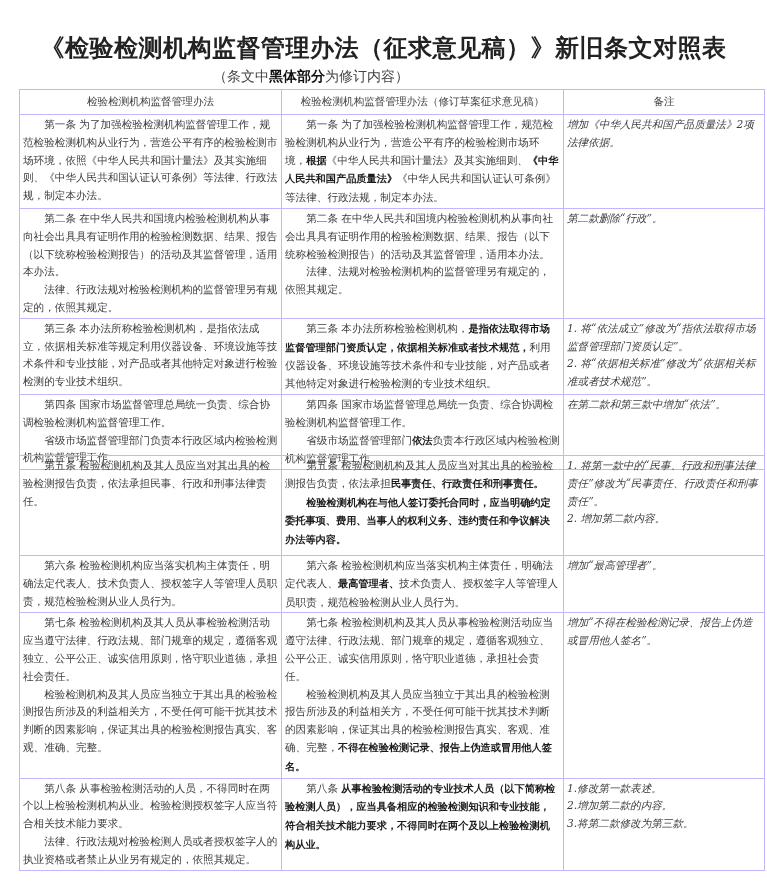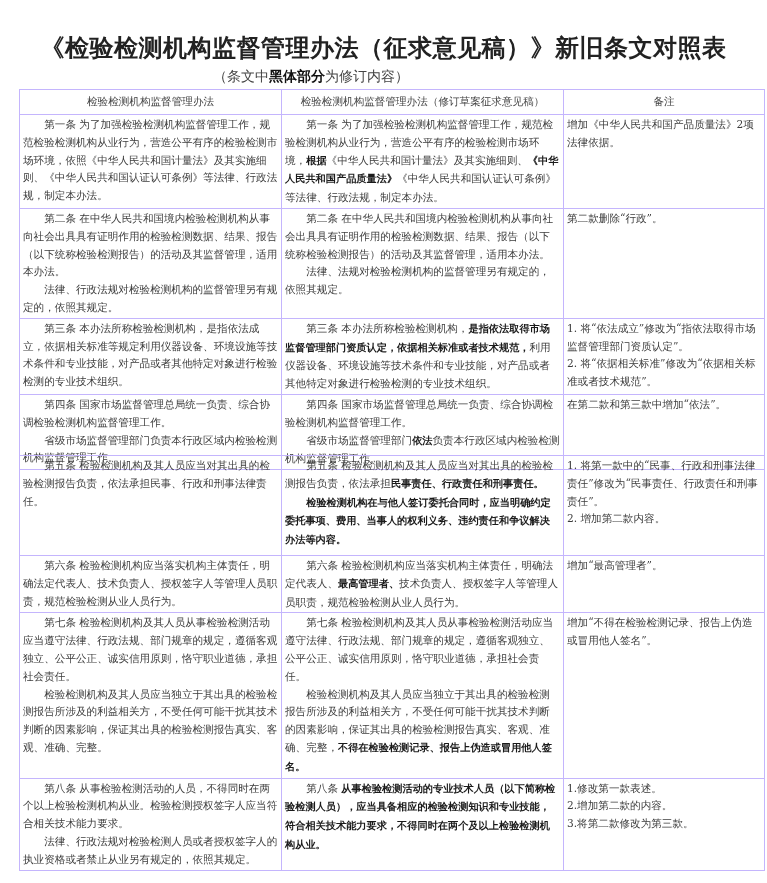--- a/index.html
+++ b/index.html
@@ -28,21 +28,21 @@
     vertical-align: top;
     font-size: 10.6px; line-height: 17.8px;
     padding: 1px 3px 1px 3px;
     font-weight: normal;
     color: #3c3c3c;
     word-break: break-all;
   }
   table.cmp th { text-align: center; vertical-align: middle; height: 22px; color: #444; }
   col.c1 { width: 262px; } col.c2 { width: 282px; } col.c3 { width: 201px; }
   .para { text-indent: 2em; margin: 0; }
-  .note { margin: 0; }
+  .note { margin: 0; font-style: italic; }
   .bold { font-weight: bold; color: #1a1a1a; font-family: Liberation Mono, monospace; font-size: 10.2px; }
   #t1 { top: 89px; }
   #t2 { top: 455px; }
 </style>
 </head>
 <body>
 
 <div class="title">《检验检测机构监督管理办法（征求意见稿）》新旧条文对照表</div>
 <div class="subtitle"><span>（条文中</span><b>黑体部分</b><span>为修订内容）</span></div>
 

